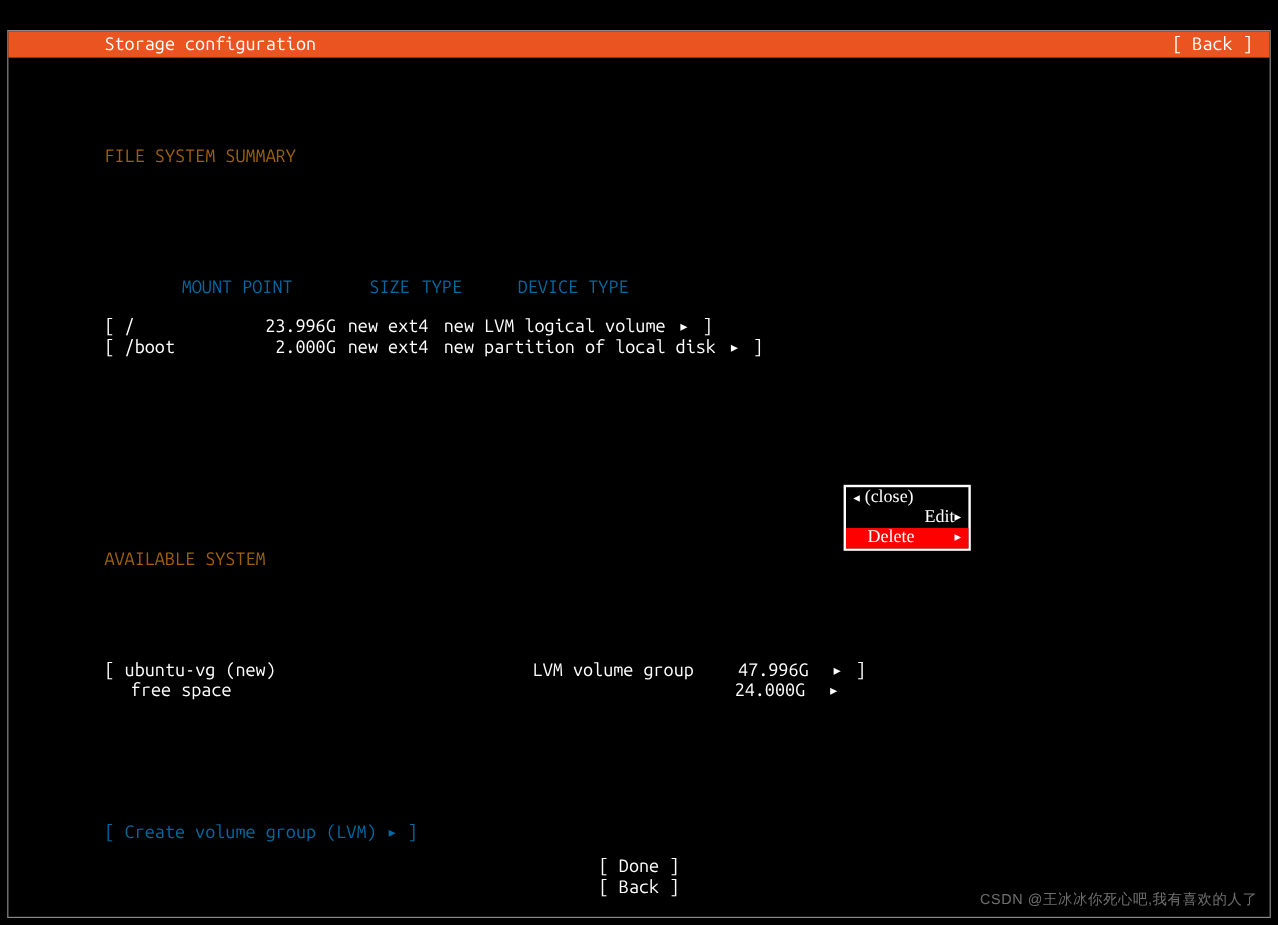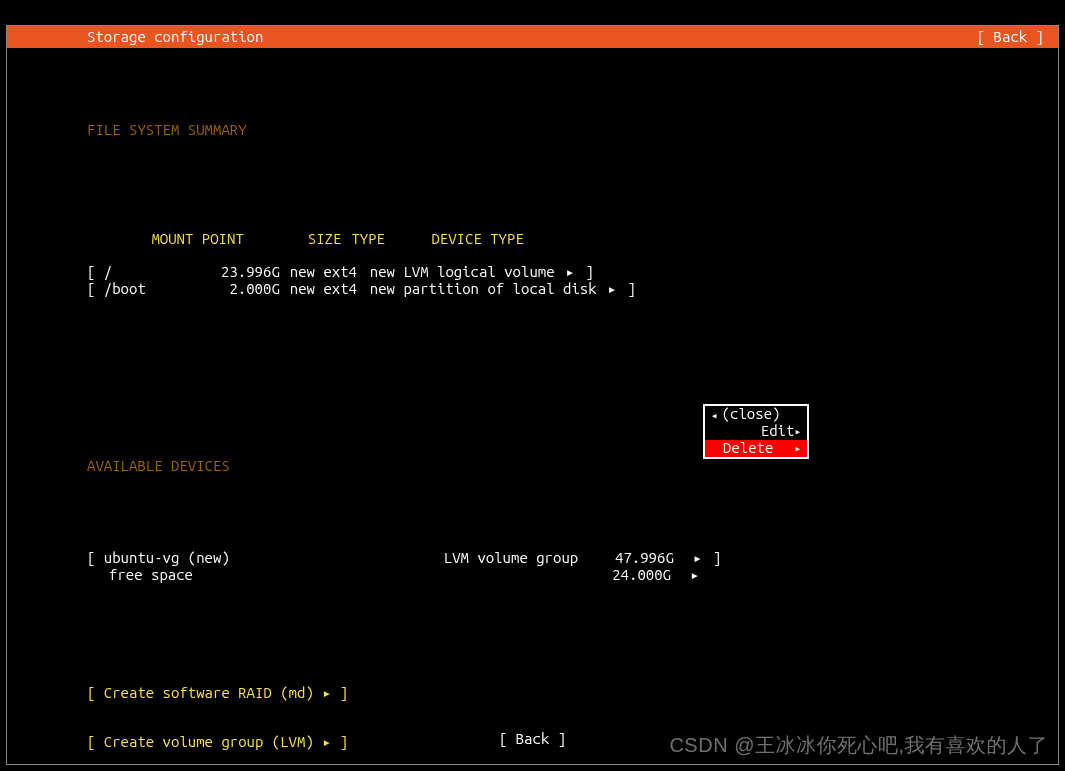--- a/index.html
+++ b/index.html
@@ -28,39 +28,40 @@
     justify-content: space-between;
     align-items: center;
     padding: 2px 14px 2px 80px;
     height: 22px;
   }
   .content {
     padding: 14px 0 0 80px;
     white-space: pre;
   }
   .section-title { color: #a16207; margin-top: 10px; margin-bottom: 4px; }
-  .dim { color: #fde047; }
+  .dim { color: #0369a1; }
   .bracket { color: #fff; }
   .arrow { color: #fff; display:inline-block; width:14px; text-align:center;}
   .col-mount { display:inline-block; width: 120px; }
   .col-size  { display:inline-block; width: 70px; text-align:right; }
   .col-type  { display:inline-block; width: 80px; padding-left:10px;}
   .col-dtype { display:inline-block; width: 260px; padding-left:10px;}
   .col-device{ display:inline-block; width: 340px; }
   .col-type2 { display:inline-block; width: 150px; }
   .col-size2 { display:inline-block; width: 80px; text-align:right;}
   .fs-row { height:17px; }
   .context-menu {
     position: absolute;
     top: 378px;
     left: 696px;
     border: 2px solid #fff;
     background: #000;
     width: 106px;
     font-size: 15px;
+    font-family: Liberation Serif, serif;
   }
   .context-menu .item {
     padding: 0 6px;
     height: 17px;
     display:flex;
     align-items:center;
     justify-content: space-between;
     color:#fff;
   }
   .context-menu .item .tri { font-size:11px; }
@@ -74,21 +75,21 @@
     left: 0; right: 0;
     text-align: center;
   }
   .footer-btns div { height: 17px; }
   .watermark {
     position: absolute;
     bottom: 8px;
     right: 10px;
     color: rgba(200,200,200,0.55);
     font-family: sans-serif;
-    font-size: 20px;
+    font-size: 12px;
     letter-spacing: 0.5px;
   }
   .tri-l::before{content:"◂";font-size:11px;padding-right:4px;}
 </style>
 </head>
 <body>
 
 <div class="screen">
   <div class="headerbar">
     <span>Storage configuration</span>
@@ -100,26 +101,25 @@
     <div class="section-title">FILE SYSTEM SUMMARY</div>
     <div style="height:6px"></div>
     <div class="fs-row dim">
       <span style="display:inline-block;width:14px;"></span><span class="col-mount">MOUNT POINT</span><span class="col-size">SIZE</span><span class="col-type">TYPE</span><span class="col-dtype">DEVICE TYPE</span>
     </div>
     <div id="fs-rows"><div class="fs-row"><span class="bracket">[ </span><span class="col-mount" style="width:106px">/</span><span class="col-size">23.996G</span><span class="col-type">new ext4</span><span class="col-dtype" style="width:auto">new LVM logical volume</span> <span class="arrow">▸</span><span class="bracket"> ]</span></div><div class="fs-row"><span class="bracket">[ </span><span class="col-mount" style="width:106px">/boot</span><span class="col-size">2.000G</span><span class="col-type">new ext4</span><span class="col-dtype" style="width:auto">new partition of local disk</span> <span class="arrow">▸</span><span class="bracket"> ]</span></div></div>
 
     <div style="height:34px"></div>
 
     
-    <div class="section-title">AVAILABLE DEVICES</div>
+    <div class="section-title">AVAILABLE SYSTEM</div>
     <div style="height:6px"></div>
     <div id="avail-rows"><div class="fs-row"><span class="bracket">[ </span><span class="col-device" style="width:340px">ubuntu-vg (new)</span><span class="col-type2">LVM volume group</span><span class="col-size2">47.996G</span>  <span class="arrow">▸</span><span class="bracket"> ]</span></div><div class="fs-row"><span style="display:inline-block;width:14px;"></span><span style="display:inline-block;width:8px;"></span><span class="col-device" style="width:332px">free space</span><span class="col-type2"></span><span class="col-size2">24.000G</span>  <span class="arrow">▸</span></div></div>
 
     <div style="height:18px"></div>
-    <div class="dim">[ Create software RAID (md) ▸ ]</div>
     <div class="dim">[ Create volume group (LVM) ▸ ]</div>
 
     
 
     
     
     
     
     
   </div>
@@ -133,17 +133,18 @@
         <span style="flex:1;padding-left:12px;text-align:right;">Edit</span>
         <span class="tri">▸</span>
       </div>
     <div class="item sel">
         <span style="flex:1;padding-left:12px;">Delete</span>
         <span class="tri">▸</span>
       </div>
   </div>
 
   <div class="footer-btns">
+    <div>[ Done       ]</div>
     <div>[ Back       ]</div>
   </div>
 
   <div class="watermark">CSDN @王冰冰你死心吧,我有喜欢的人了</div>
 </div>
 
 </body></html>

